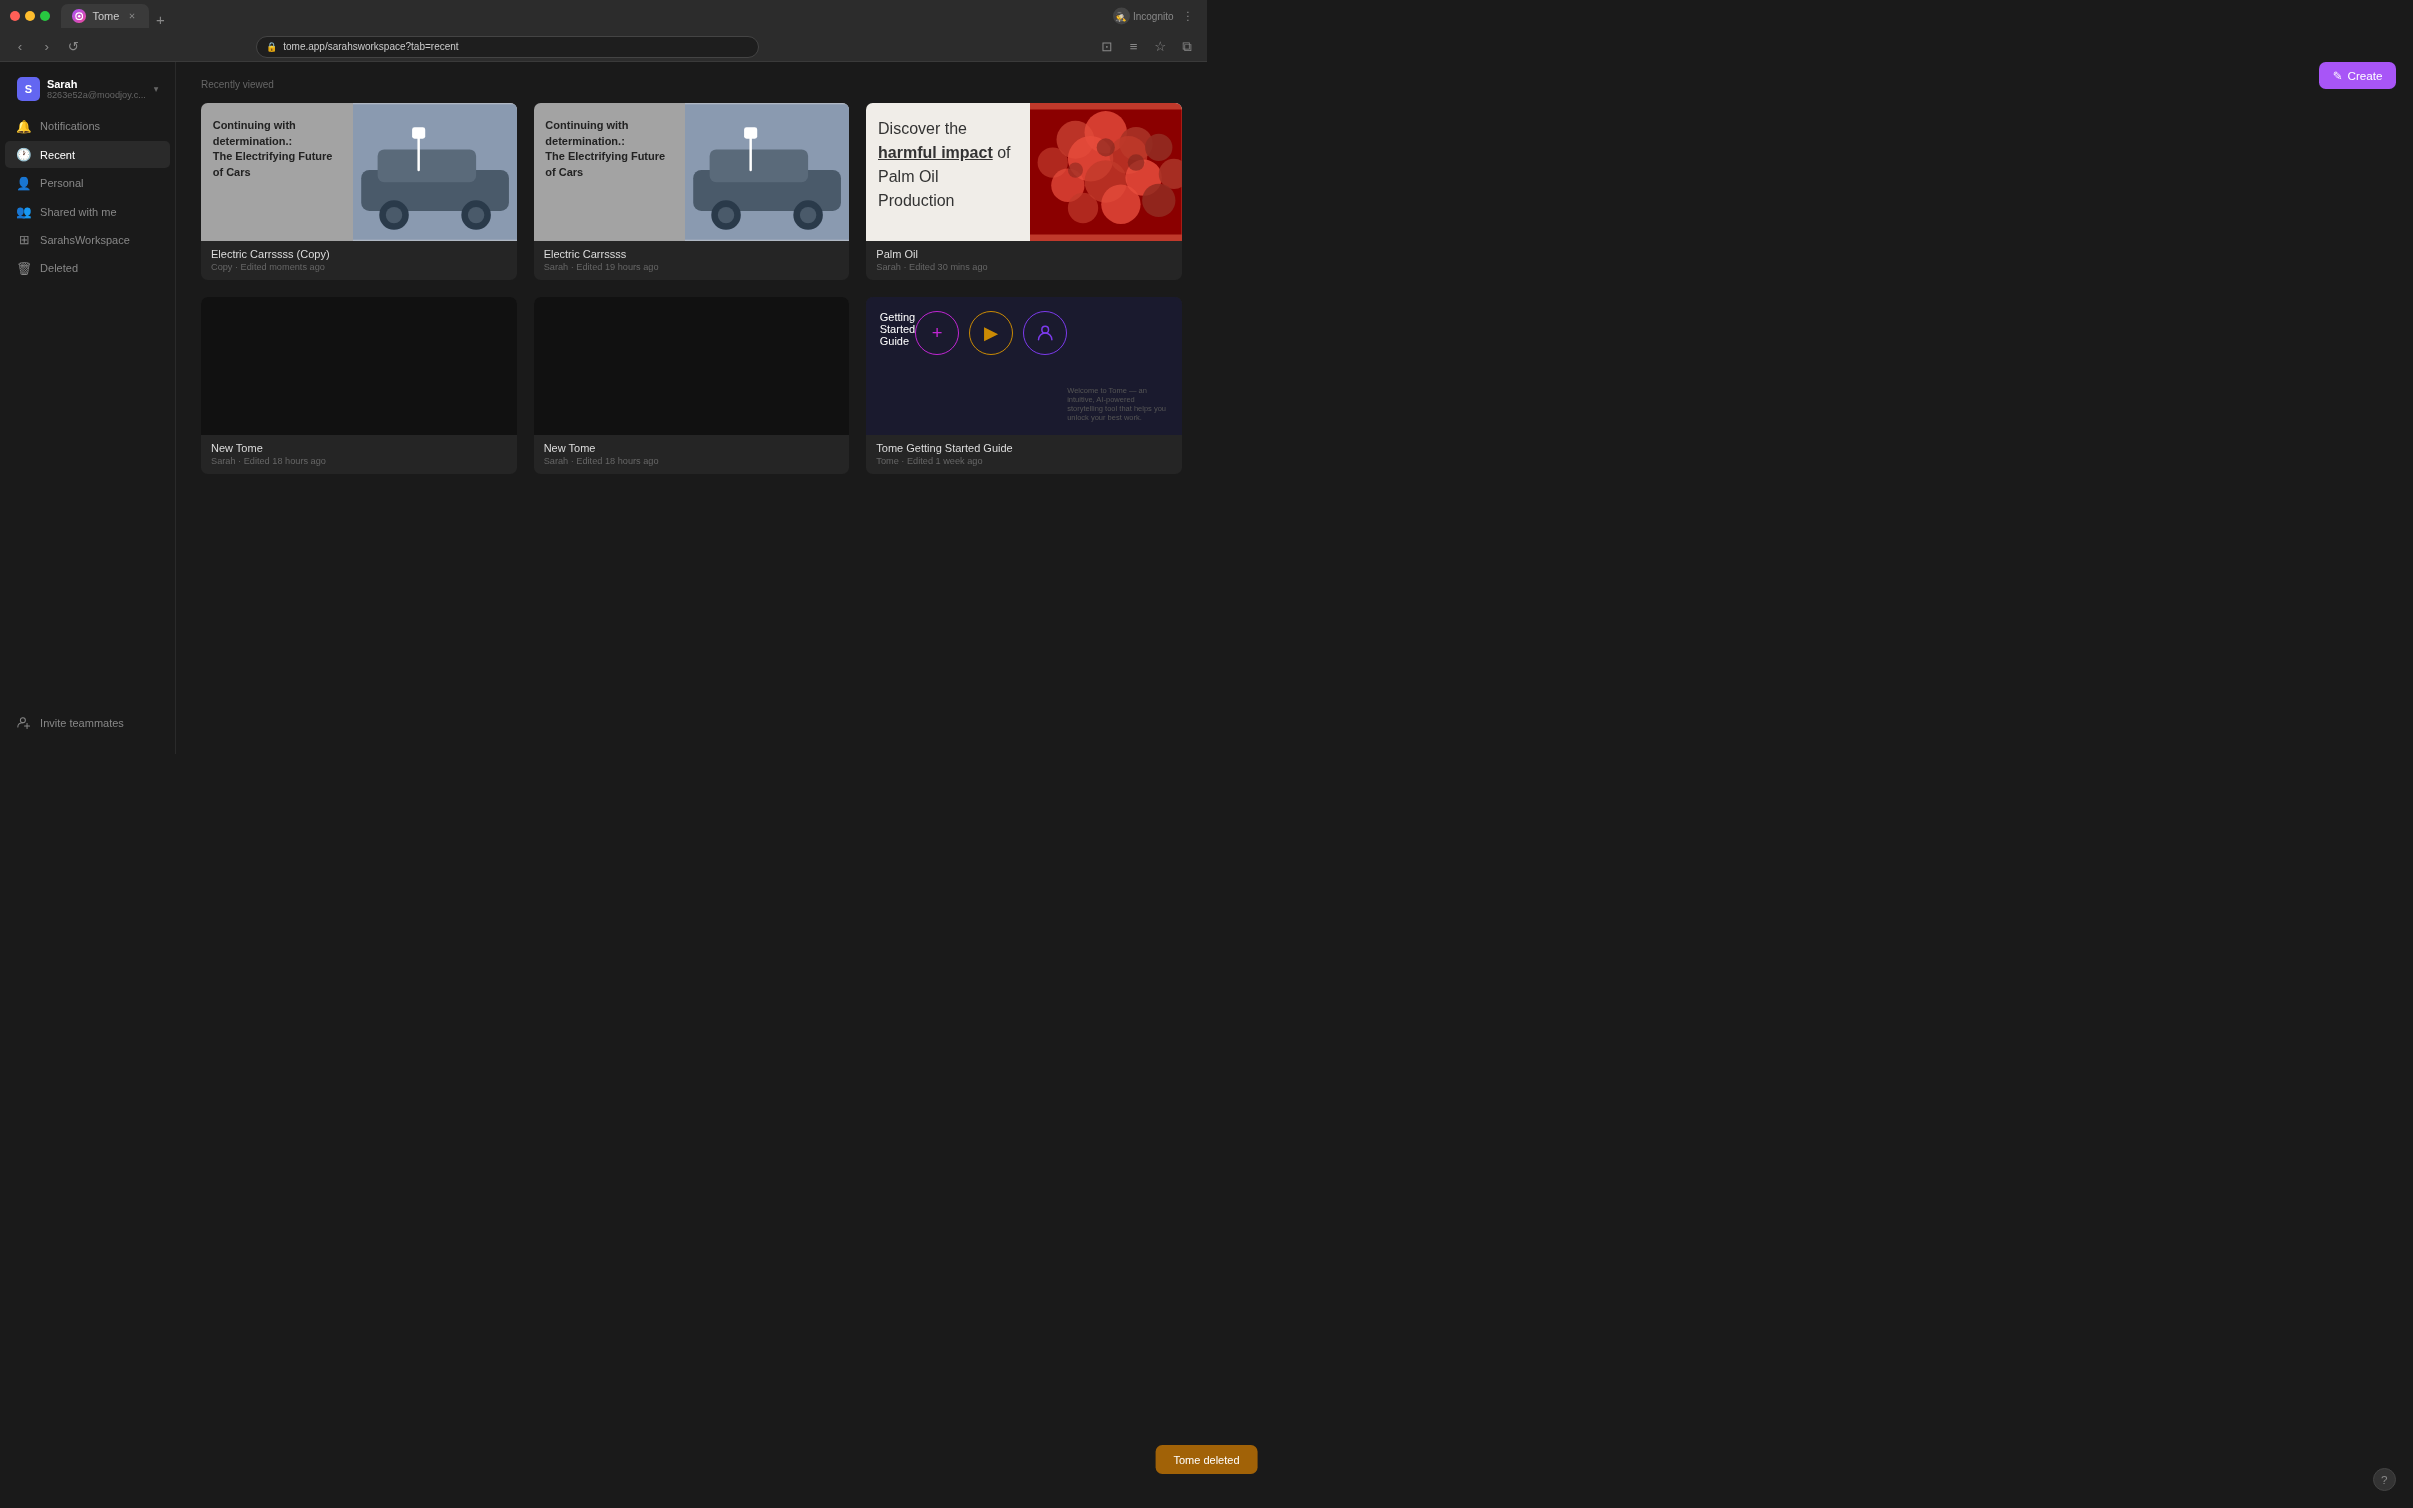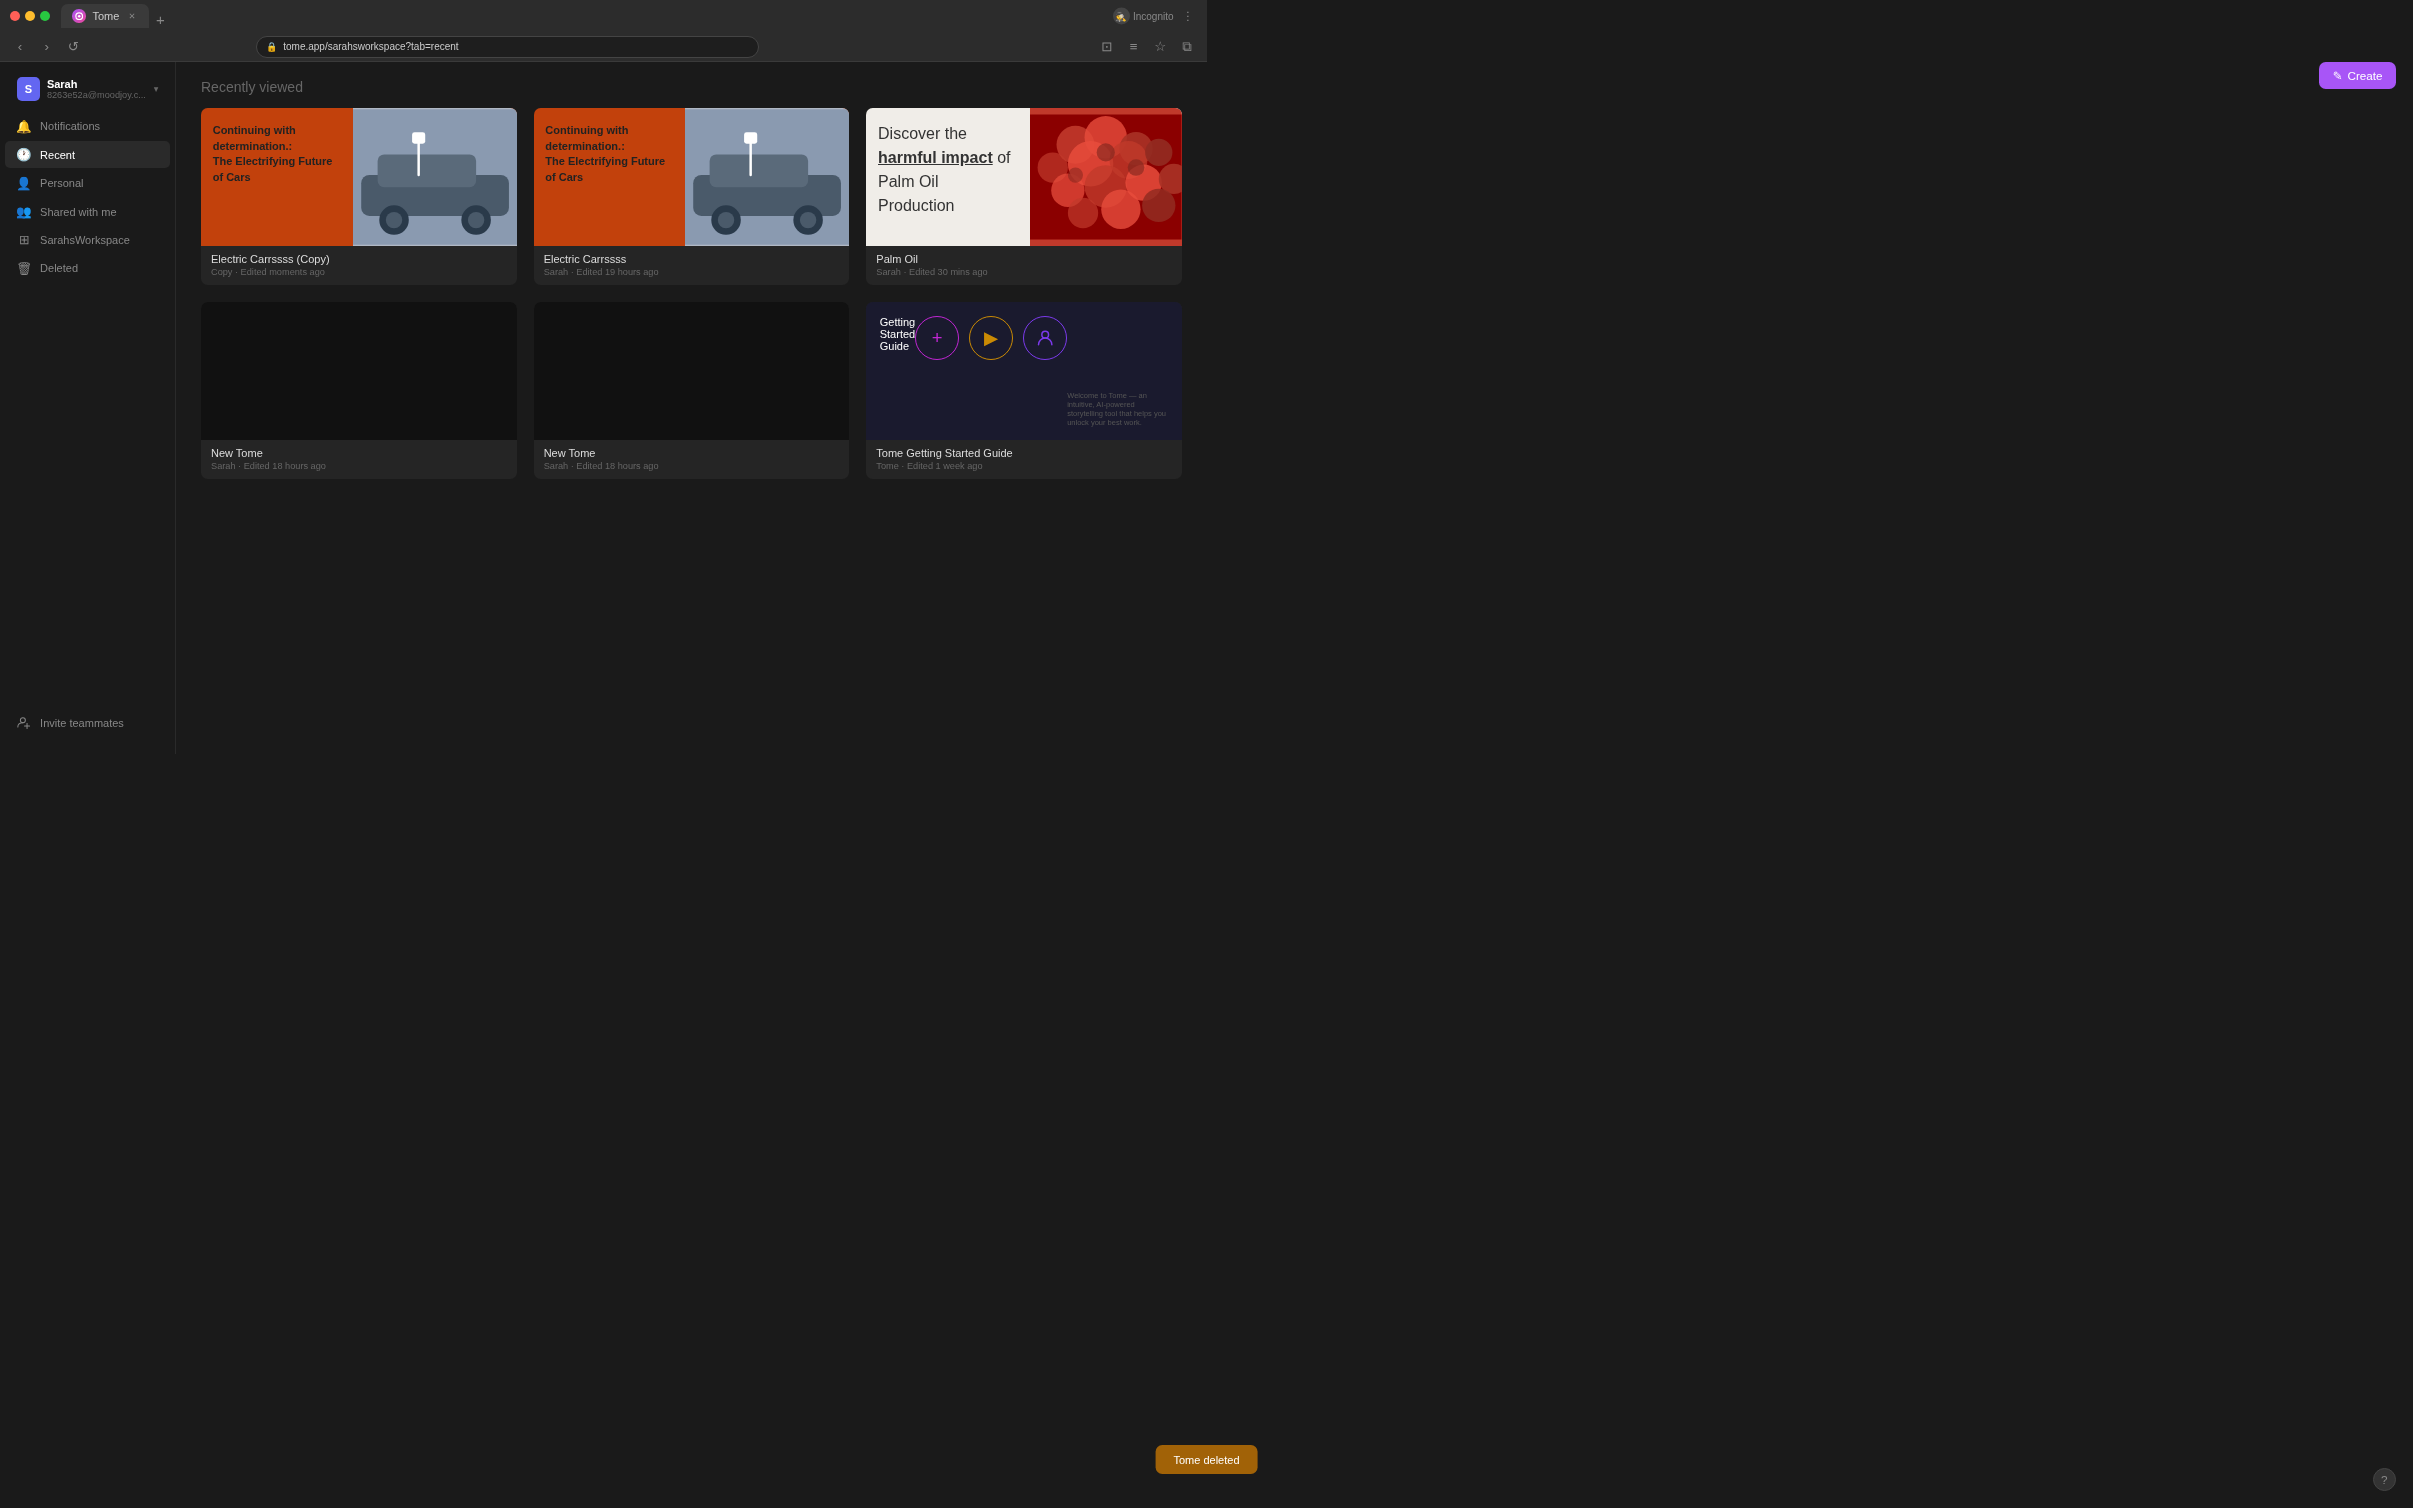--- a/index.html
+++ b/index.html
@@ -239,21 +239,21 @@
     }
 
     
     .main-content {
       flex: 1;
       background: #1a1a1a;
       overflow-y: auto;
       padding: 17px 25px;
     }
     .section-title {
-      font-size: 14px;
+      font-size: 10px;
       color: #666;
       margin-bottom: 13.4px;
       font-weight: 400;
     }
     .cards-grid {
       display: grid;
       grid-template-columns: repeat(3, 1fr);
       gap: 17px;
     }
     .card {
@@ -264,21 +264,21 @@
       transition: transform 0.1s;
     }
     .card-thumbnail {
       width: 100%;
       height: 138px;
       overflow: hidden;
       position: relative;
     }
     
     .car-card-bg {
-      background: #c2410c;
+      background: #a3a3a3;
       width: 100%;
       height: 100%;
       display: flex;
       align-items: stretch;
     }
     .car-text-area {
       flex: 1;
       padding: 15px 11.7px;
       display: flex;
       align-items: flex-start;

